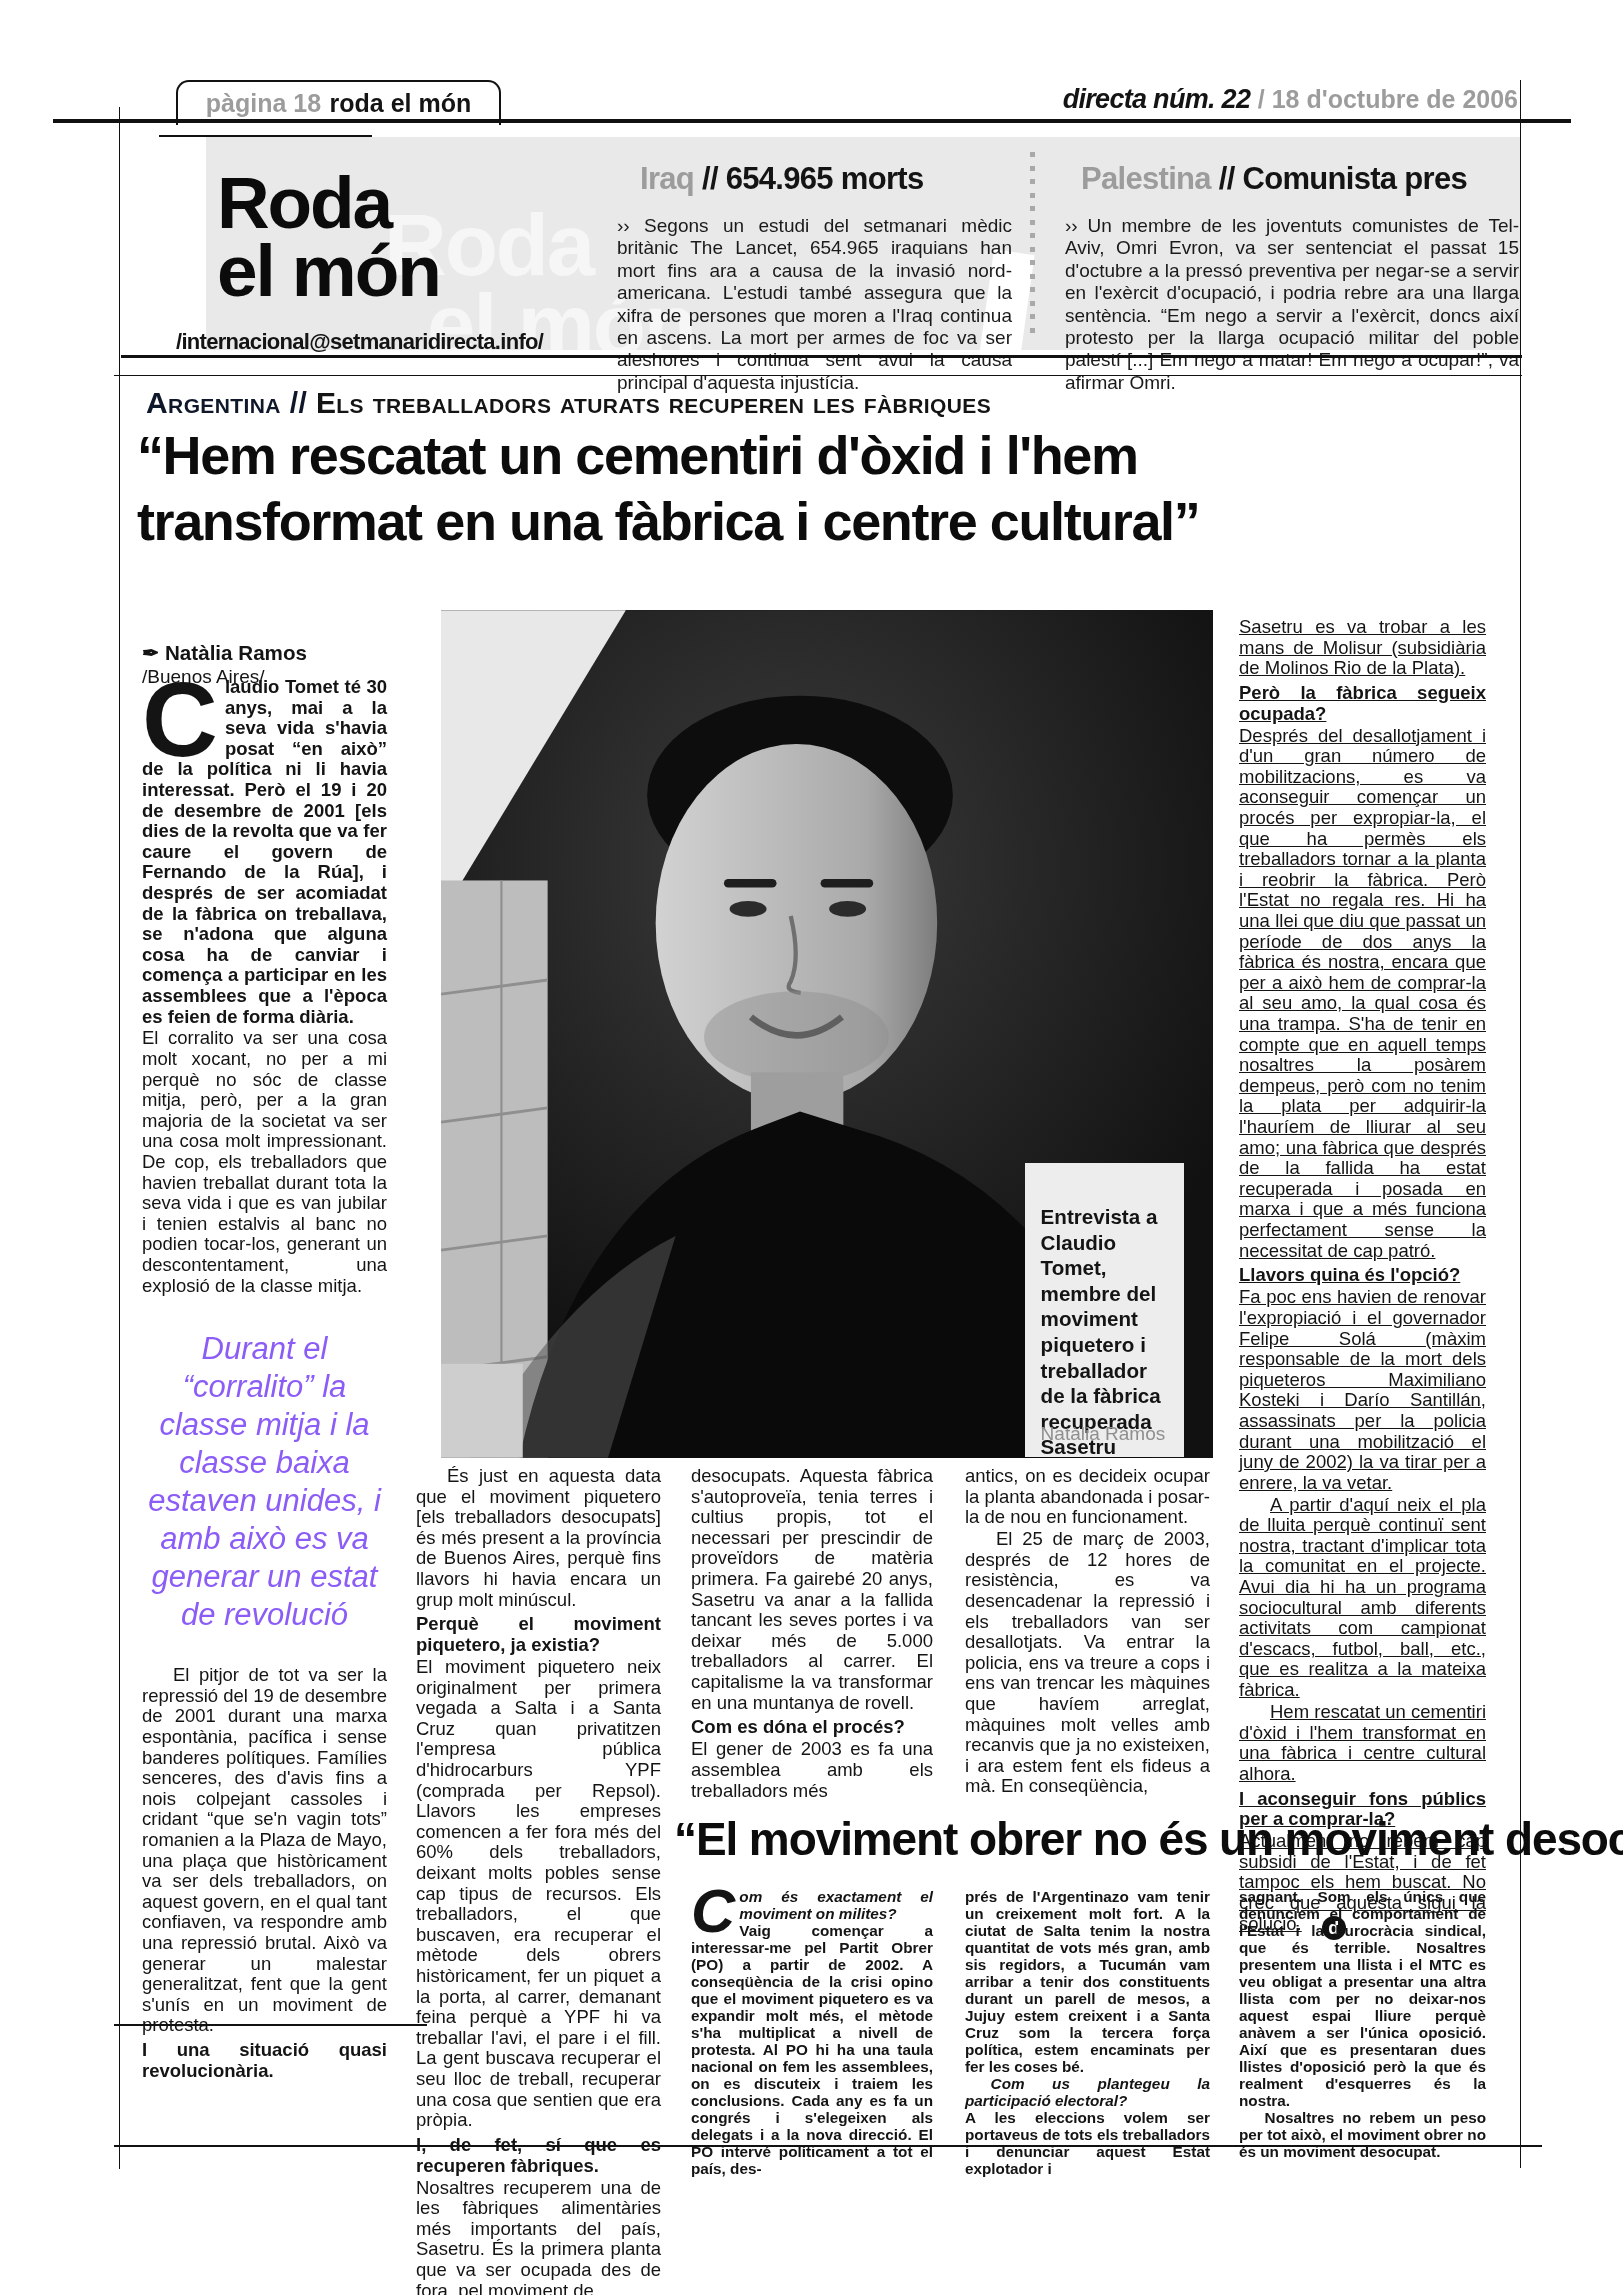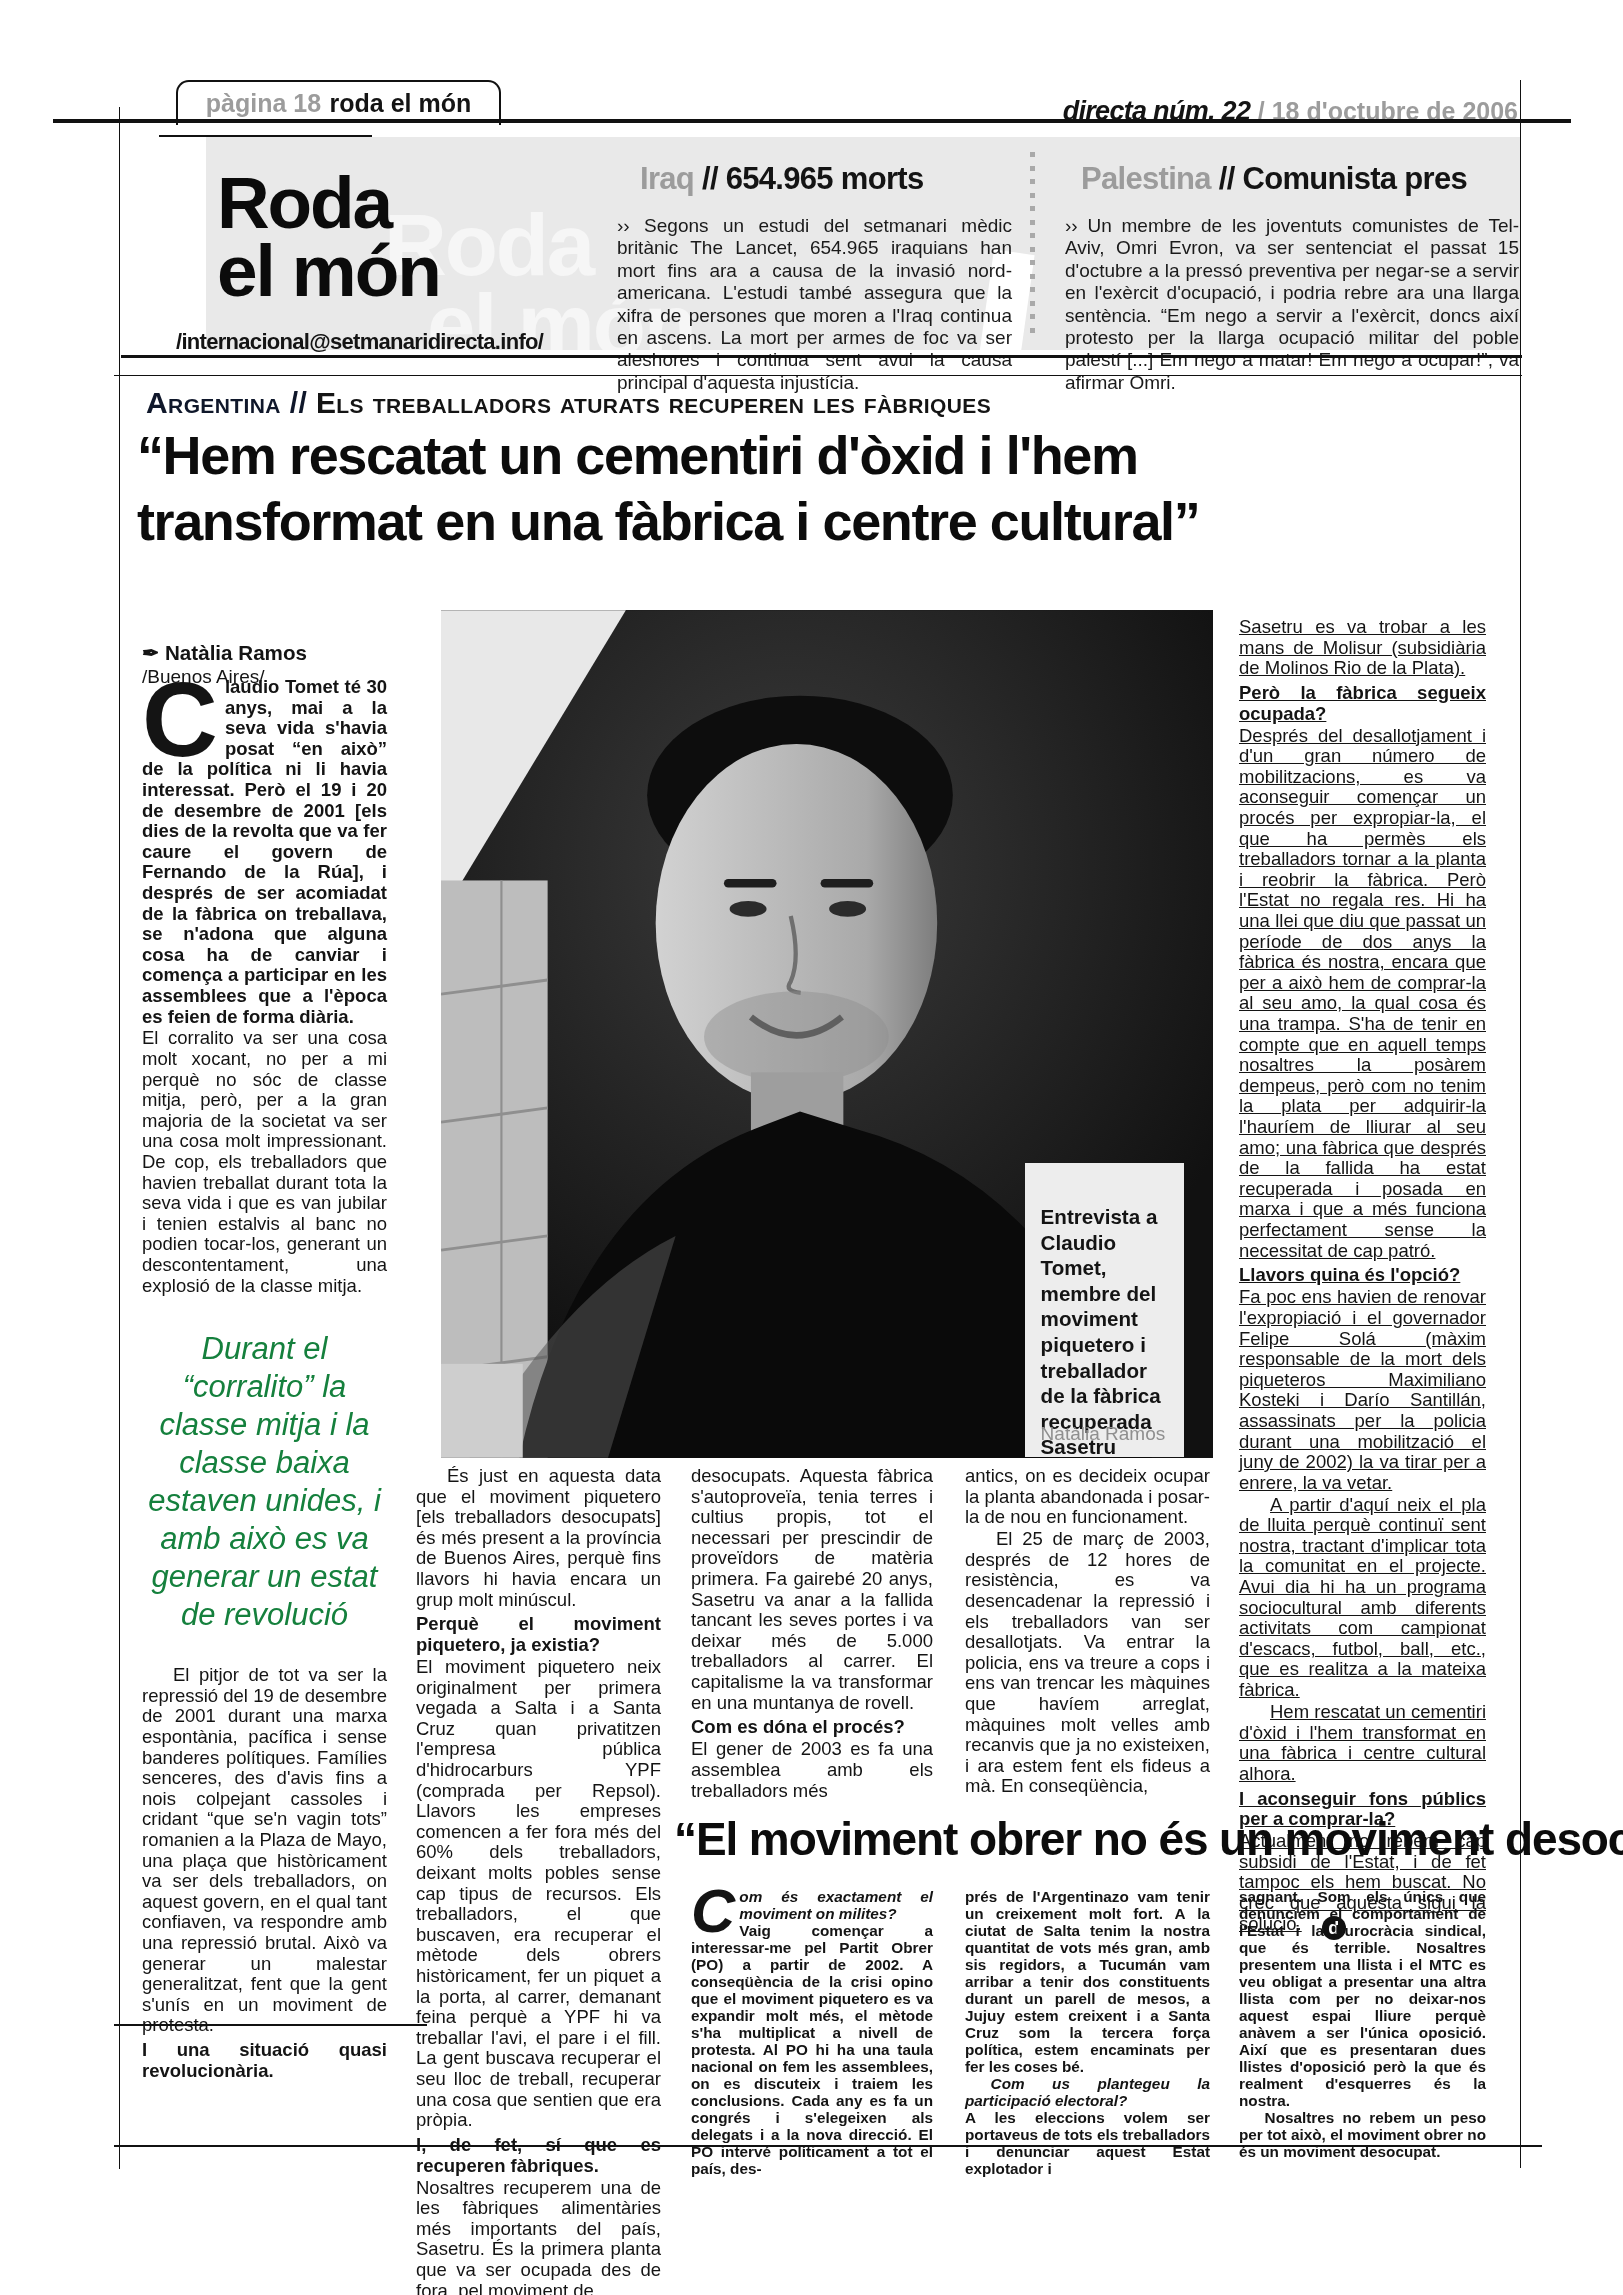--- a/index.html
+++ b/index.html
@@ -8,21 +8,21 @@
   
   .hrule{position:absolute;background:#111;}
   .vrule{position:absolute;background:#111;}
   .dotted{position:absolute;width:5px;
           background:repeating-linear-gradient(to bottom,#a9a9a9 0 5px,transparent 5px 13.5px);}
   
   .tab{position:absolute;left:176px;top:80px;width:321px;height:43px;background:#fff;
        border:2.8px solid #111;border-bottom:none;border-radius:12.8px 12.8px 0 0;
        display:flex;align-items:center;justify-content:center;font-weight:bold;font-size:25px;}
   .tab .g{color:#9c9c9c;margin-right:8.5px;}
-  .issue-line{position:absolute;top:96px;right:105px;font-weight:bold;font-size:27px;white-space:nowrap;text-align:right;}
+  .issue-line{position:absolute;top:84px;right:105px;font-weight:bold;font-size:27px;white-space:nowrap;text-align:right;}
   .issue-line .it{font-style:italic;letter-spacing:-0.7px;}
   .issue-line .g{color:#9c9c9c;font-size:25px;}
   
   .band{position:absolute;left:206px;top:137px;width:1314px;height:213px;background:#e9e9e9;overflow:hidden;}
   .wm{position:absolute;font-weight:800;color:#f6f6f6;line-height:0.92;letter-spacing:-2.1px;}
   .logo{position:absolute;left:217px;top:169px;font-weight:800;font-size:73px;line-height:0.93;
         letter-spacing:-2.1px;color:#0b0b0b;}
   .diag{position:absolute;left:769px;top:114px;width:41px;height:270px;background:#fff;transform:rotate(8deg);}
   .email{position:absolute;left:176px;top:329px;font-weight:bold;font-size:22px;letter-spacing:-0.7px;}
   
@@ -37,21 +37,21 @@
             line-height:66px;letter-spacing:-1.4px;color:#0c0c0c;}
   
   .byline{position:absolute;left:142px;top:641px;font-size:19px;line-height:24px;}
   .byline .a{font-weight:bold;font-size:20.6px;}
   .col{position:absolute;font-size:18.5px;line-height:20.6px;text-align:justify;}
   .col p{margin:0 0 1.4px 0;}
   .col p.q{font-weight:bold;margin-top:4.3px;}
   .col p.ind{text-indent:31px;}
   .col p.b{font-weight:bold;}
   .dropcap{float:left;font-weight:800;font-size:105px;line-height:77px;padding:4.3px 7.1px 0 0;}
-  .pullquote{font-style:italic;font-weight:normal;color:#15803d;font-size:31px;line-height:38px;
+  .pullquote{font-style:italic;font-weight:normal;color:#8b5cf6;font-size:31px;line-height:38px;
              text-align:center;margin:34px 0 31px 0 !important;text-indent:0 !important;}
   
   .photo{position:absolute;left:441px;top:610px;width:772px;height:848px;background:#161616;}
   .capbox{position:absolute;left:1025px;top:1163px;width:159px;height:294px;background:#ededed;
           box-sizing:border-box;padding:41px 14.2px 10px 15.6px;font-weight:bold;font-size:20.6px;line-height:25.6px;}
   .capcredit{position:absolute;left:15.6px;bottom:10px;color:#8f8f8f;font-weight:normal;
              font-size:19px;white-space:nowrap;}
   
   .headline2{position:absolute;left:674px;top:1812px;width:853px;font-weight:800;font-size:46px;
              letter-spacing:-1.1px;color:#0c0c0c;white-space:nowrap;}

